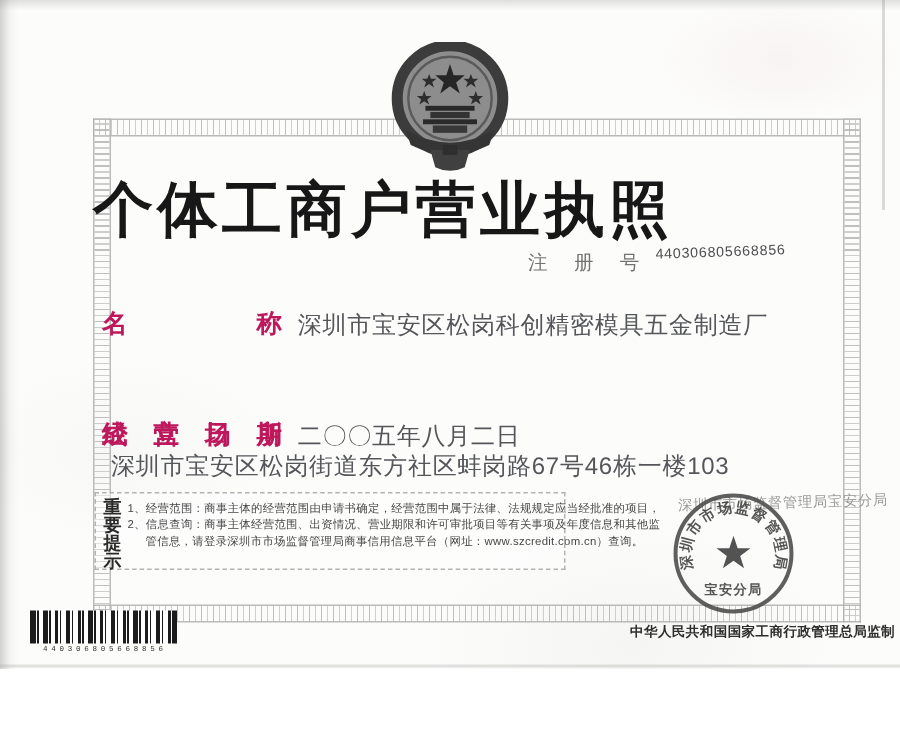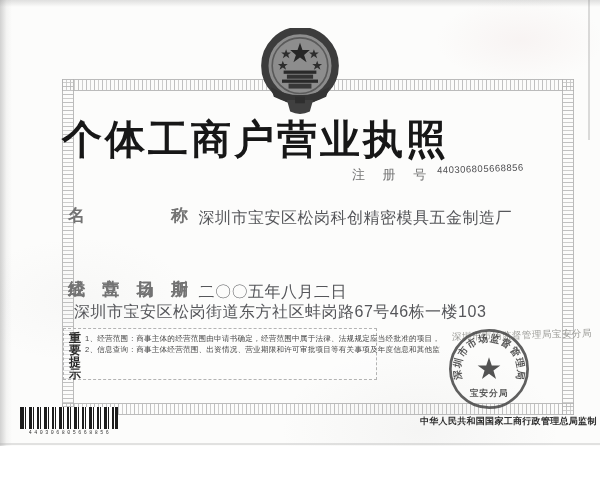--- a/index.html
+++ b/index.html
@@ -73,21 +73,21 @@
     font-size:13px; font-weight:normal; color:#737373; letter-spacing:7px; white-space:nowrap;
   }
   .reg-number {
     position:absolute; left:437px; top:163px;
     font-size:9.5px; color:#4f4f52; letter-spacing:0.5px; transform:rotate(-2deg); white-space:nowrap;
   }
 
   
   .field-row { position:absolute; left:68px; width:480px; height:22px; }
   .field-label {
-    display:inline-block; width:120px; font-size:17px; font-weight:bold; color:#737373;
+    display:inline-block; width:120px; font-size:17px; font-weight:bold; color:#be185d;
     text-align:justify; text-align-last:justify; vertical-align:top; line-height:20px;
   }
   .field-value {
     display:inline-block; margin-left:6px; font-size:16px; color:#55565a;
     vertical-align:top; line-height:20px; padding-top:2px; letter-spacing:0.5px; white-space:nowrap;
   }
   .row-1 { top:206px; } .row-2 { top:232px;margin-top:48px; } .row-3 { top:258px; } .row-4 { top:280px; }
 
   
   .notice {
@@ -197,20 +197,21 @@
   <div class="field-row row-4">
     <span class="field-label">成立日期</span>
     <span class="field-value">二〇〇五年八月二日</span>
   </div>
 
   <div class="notice">
     <div class="notice-side">重要提示</div>
     <div class="notice-text">
       <div class="notice-line">1、经营范围：商事主体的经营范围由申请书确定，经营范围中属于法律、法规规定应当经批准的项目，</div>
       <div class="notice-line">2、信息查询：商事主体经营范围、出资情况、营业期限和许可审批项目等有关事项及年度信息和其他监</div>
+      <div class="notice-line cont">管信息，请登录深圳市市场监督管理局商事信用信息平台（网址：www.szcredit.com.cn）查询。</div>
     </div>
   </div>
 
   <div class="registry-authority">深圳市市场监督管理局宝安分局</div>
 
   <div class="seal">
     <svg width="84" height="84" viewBox="0 0 100 100" xmlns="http://www.w3.org/2000/svg" xmlns:xlink="http://www.w3.org/1999/xlink">
       <defs>
         <path id="sealArc" d="M 18.5,64 A 34,34 0 1 1 81.5,64" fill="none"></path>
       </defs>

